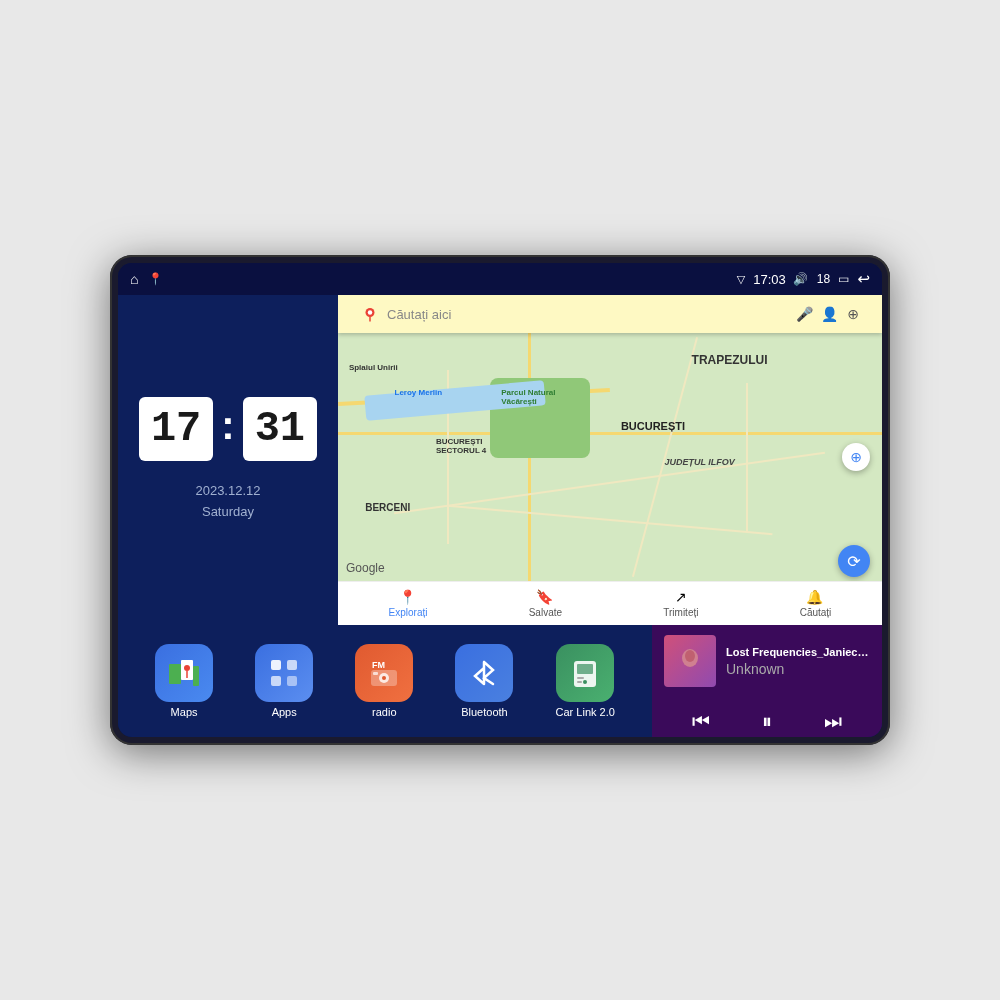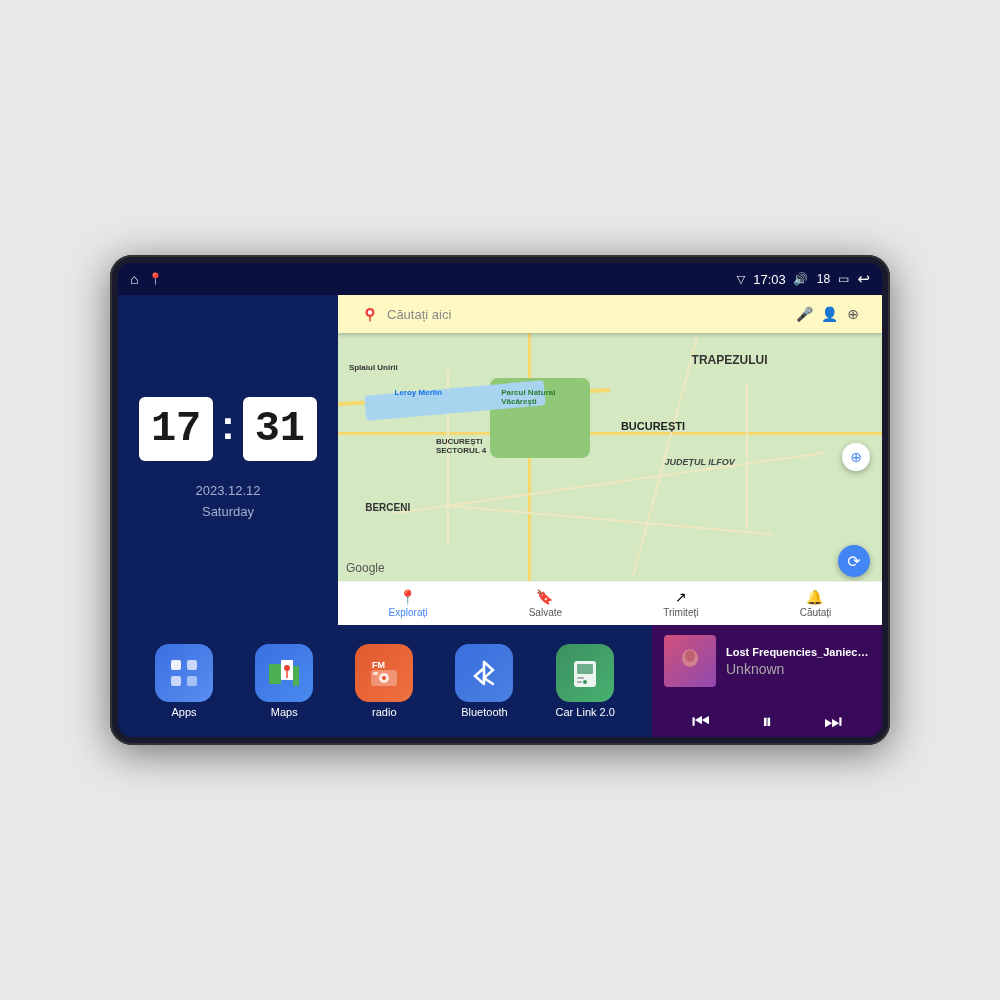--- a/index.html
+++ b/index.html
@@ -477,42 +477,42 @@
           </div>
         </div>
 
       </div>
 
       <div class="bottom-section">
 
         <div class="apps-panel">
 
           <div class="app-icon-item">
-            <div class="app-icon-wrapper icon-apps">
-              <svg width="32" height="32" viewBox="0 0 32 32">
-                <rect x="3" y="3" width="10" height="10" rx="2" fill="white" opacity="0.9"></rect>
-                <rect x="19" y="3" width="10" height="10" rx="2" fill="white" opacity="0.7"></rect>
-                <rect x="3" y="19" width="10" height="10" rx="2" fill="white" opacity="0.7"></rect>
-                <rect x="19" y="19" width="10" height="10" rx="2" fill="white" opacity="0.5"></rect>
-              </svg>
-            </div>
-            <span class="app-icon-label">Apps</span>
-          </div>
-
-          <div class="app-icon-item">
             <div class="app-icon-wrapper icon-maps">
               <svg width="34" height="34" viewBox="0 0 34 34">
                 <rect x="2" y="8" width="12" height="20" fill="#4caf50" rx="1"></rect>
                 <rect x="14" y="4" width="12" height="20" fill="white" rx="1"></rect>
                 <rect x="26" y="10" width="6" height="20" fill="#4caf50" rx="1"></rect>
                 <circle cx="20" cy="12" r="3" fill="#ea4335"></circle>
                 <path d="M20 15 L20 22" stroke="#ea4335" stroke-width="1.5" fill="none"></path>
               </svg>
             </div>
             <span class="app-icon-label">Maps</span>
+          </div>
+
+          <div class="app-icon-item">
+            <div class="app-icon-wrapper icon-apps">
+              <svg width="32" height="32" viewBox="0 0 32 32">
+                <rect x="3" y="3" width="10" height="10" rx="2" fill="white" opacity="0.9"></rect>
+                <rect x="19" y="3" width="10" height="10" rx="2" fill="white" opacity="0.7"></rect>
+                <rect x="3" y="19" width="10" height="10" rx="2" fill="white" opacity="0.7"></rect>
+                <rect x="19" y="19" width="10" height="10" rx="2" fill="white" opacity="0.5"></rect>
+              </svg>
+            </div>
+            <span class="app-icon-label">Apps</span>
           </div>
 
           <div class="app-icon-item">
             <div class="app-icon-wrapper icon-radio">
               <svg width="34" height="34" viewBox="0 0 34 34">
                 <text x="5" y="12" font-size="9" fill="white" font-weight="bold">FM</text>
                 <rect x="4" y="14" width="26" height="16" rx="3" fill="white" opacity="0.3"></rect>
                 <circle cx="17" cy="22" r="5" fill="white" opacity="0.8"></circle>
                 <circle cx="17" cy="22" r="2" fill="#e05a30"></circle>
                 <rect x="6" y="16" width="5" height="3" rx="1" fill="white" opacity="0.7"></rect>

